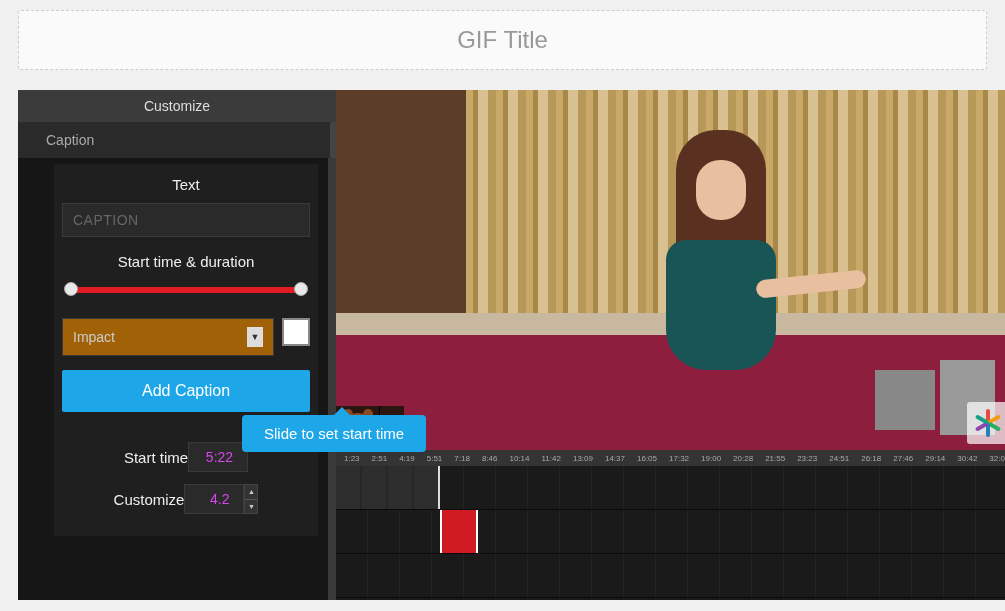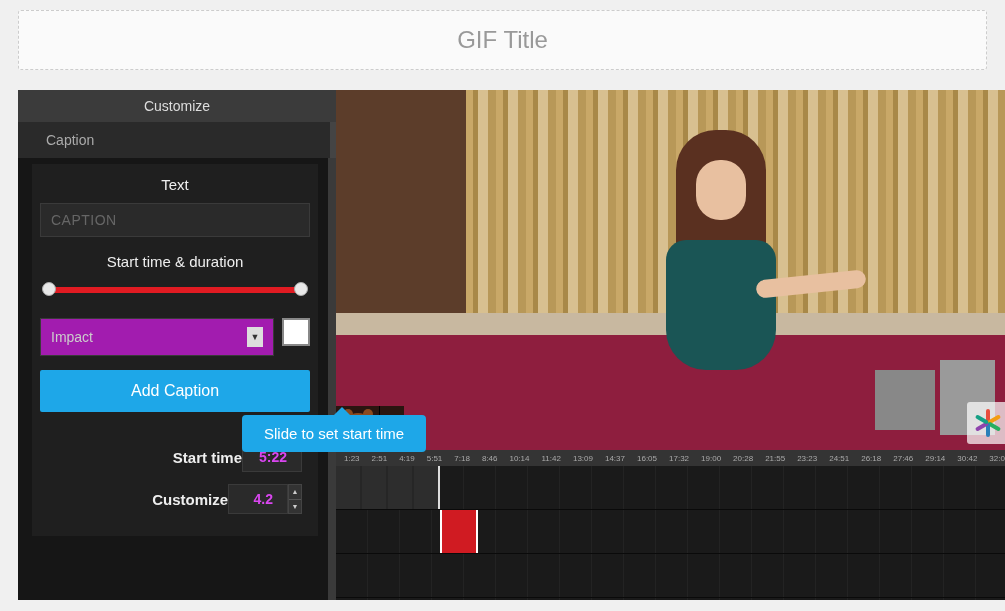--- a/index.html
+++ b/index.html
@@ -50,21 +50,21 @@
     color: #aaa;
     padding: 10px 28px;
     font-size: 14px;
     border-right: 6px solid #444;
   }
   .panel-scroll {
     flex: 1;
     background: #161616;
     position: relative;
     border-right: 8px solid #3a3a3a;
-    padding: 0 10px 0 14px;
+    padding: 0 10px 0 36px;
     display: flex;
     flex-direction: column;
   }
   .panel-inner {
     background: #1f1f1f;
     padding: 12px 8px 12px 8px;
     margin-top: 6px;
   }
   .section-label {
     color: #eee;
@@ -92,21 +92,21 @@
     height: 6px; background: #e01b22; border-radius: 3px;
   }
   .slider-thumb {
     position: absolute; top: 2px;
     width: 14px; height: 14px; border-radius: 50%;
     background: #e8e8e8; border: 1px solid #aaa;
   }
   .font-row { display: flex; gap: 8px; margin-bottom: 14px; }
   .font-select {
     flex: 1;
-    background: #a21caf;
+    background: #a16207;
     border: 1px solid #3a3a3a;
     color: #ccc;
     padding: 8px 10px;
     font-size: 14px;
     display: flex;
     justify-content: space-between;
     align-items: center;
   }
   .select-arrow {
     width: 16px; height: 20px;
@@ -126,21 +126,21 @@
     border: none;
     padding: 12px 0;
     font-size: 16px;
     cursor: pointer;
     border-radius: 2px;
   }
   .time-panel {
     background: #1f1f1f;
     padding: 18px 16px 10px 16px;
   }
-  .time-row { display: flex; align-items: center; justify-content: flex-end; margin-bottom: 12px; font-weight: bold; }
+  .time-row { display: flex; align-items: center; justify-content: center; margin-bottom: 12px; }
   .time-label { color: #eee; font-size: 15px; }
   .time-value-box {
     display: flex; align-items: stretch;
   }
   .time-value {
     background: #2a2a2a;
     color: #d946ef;
     padding: 6px 14px;
     font-size: 14px;
     min-width: 60px;

